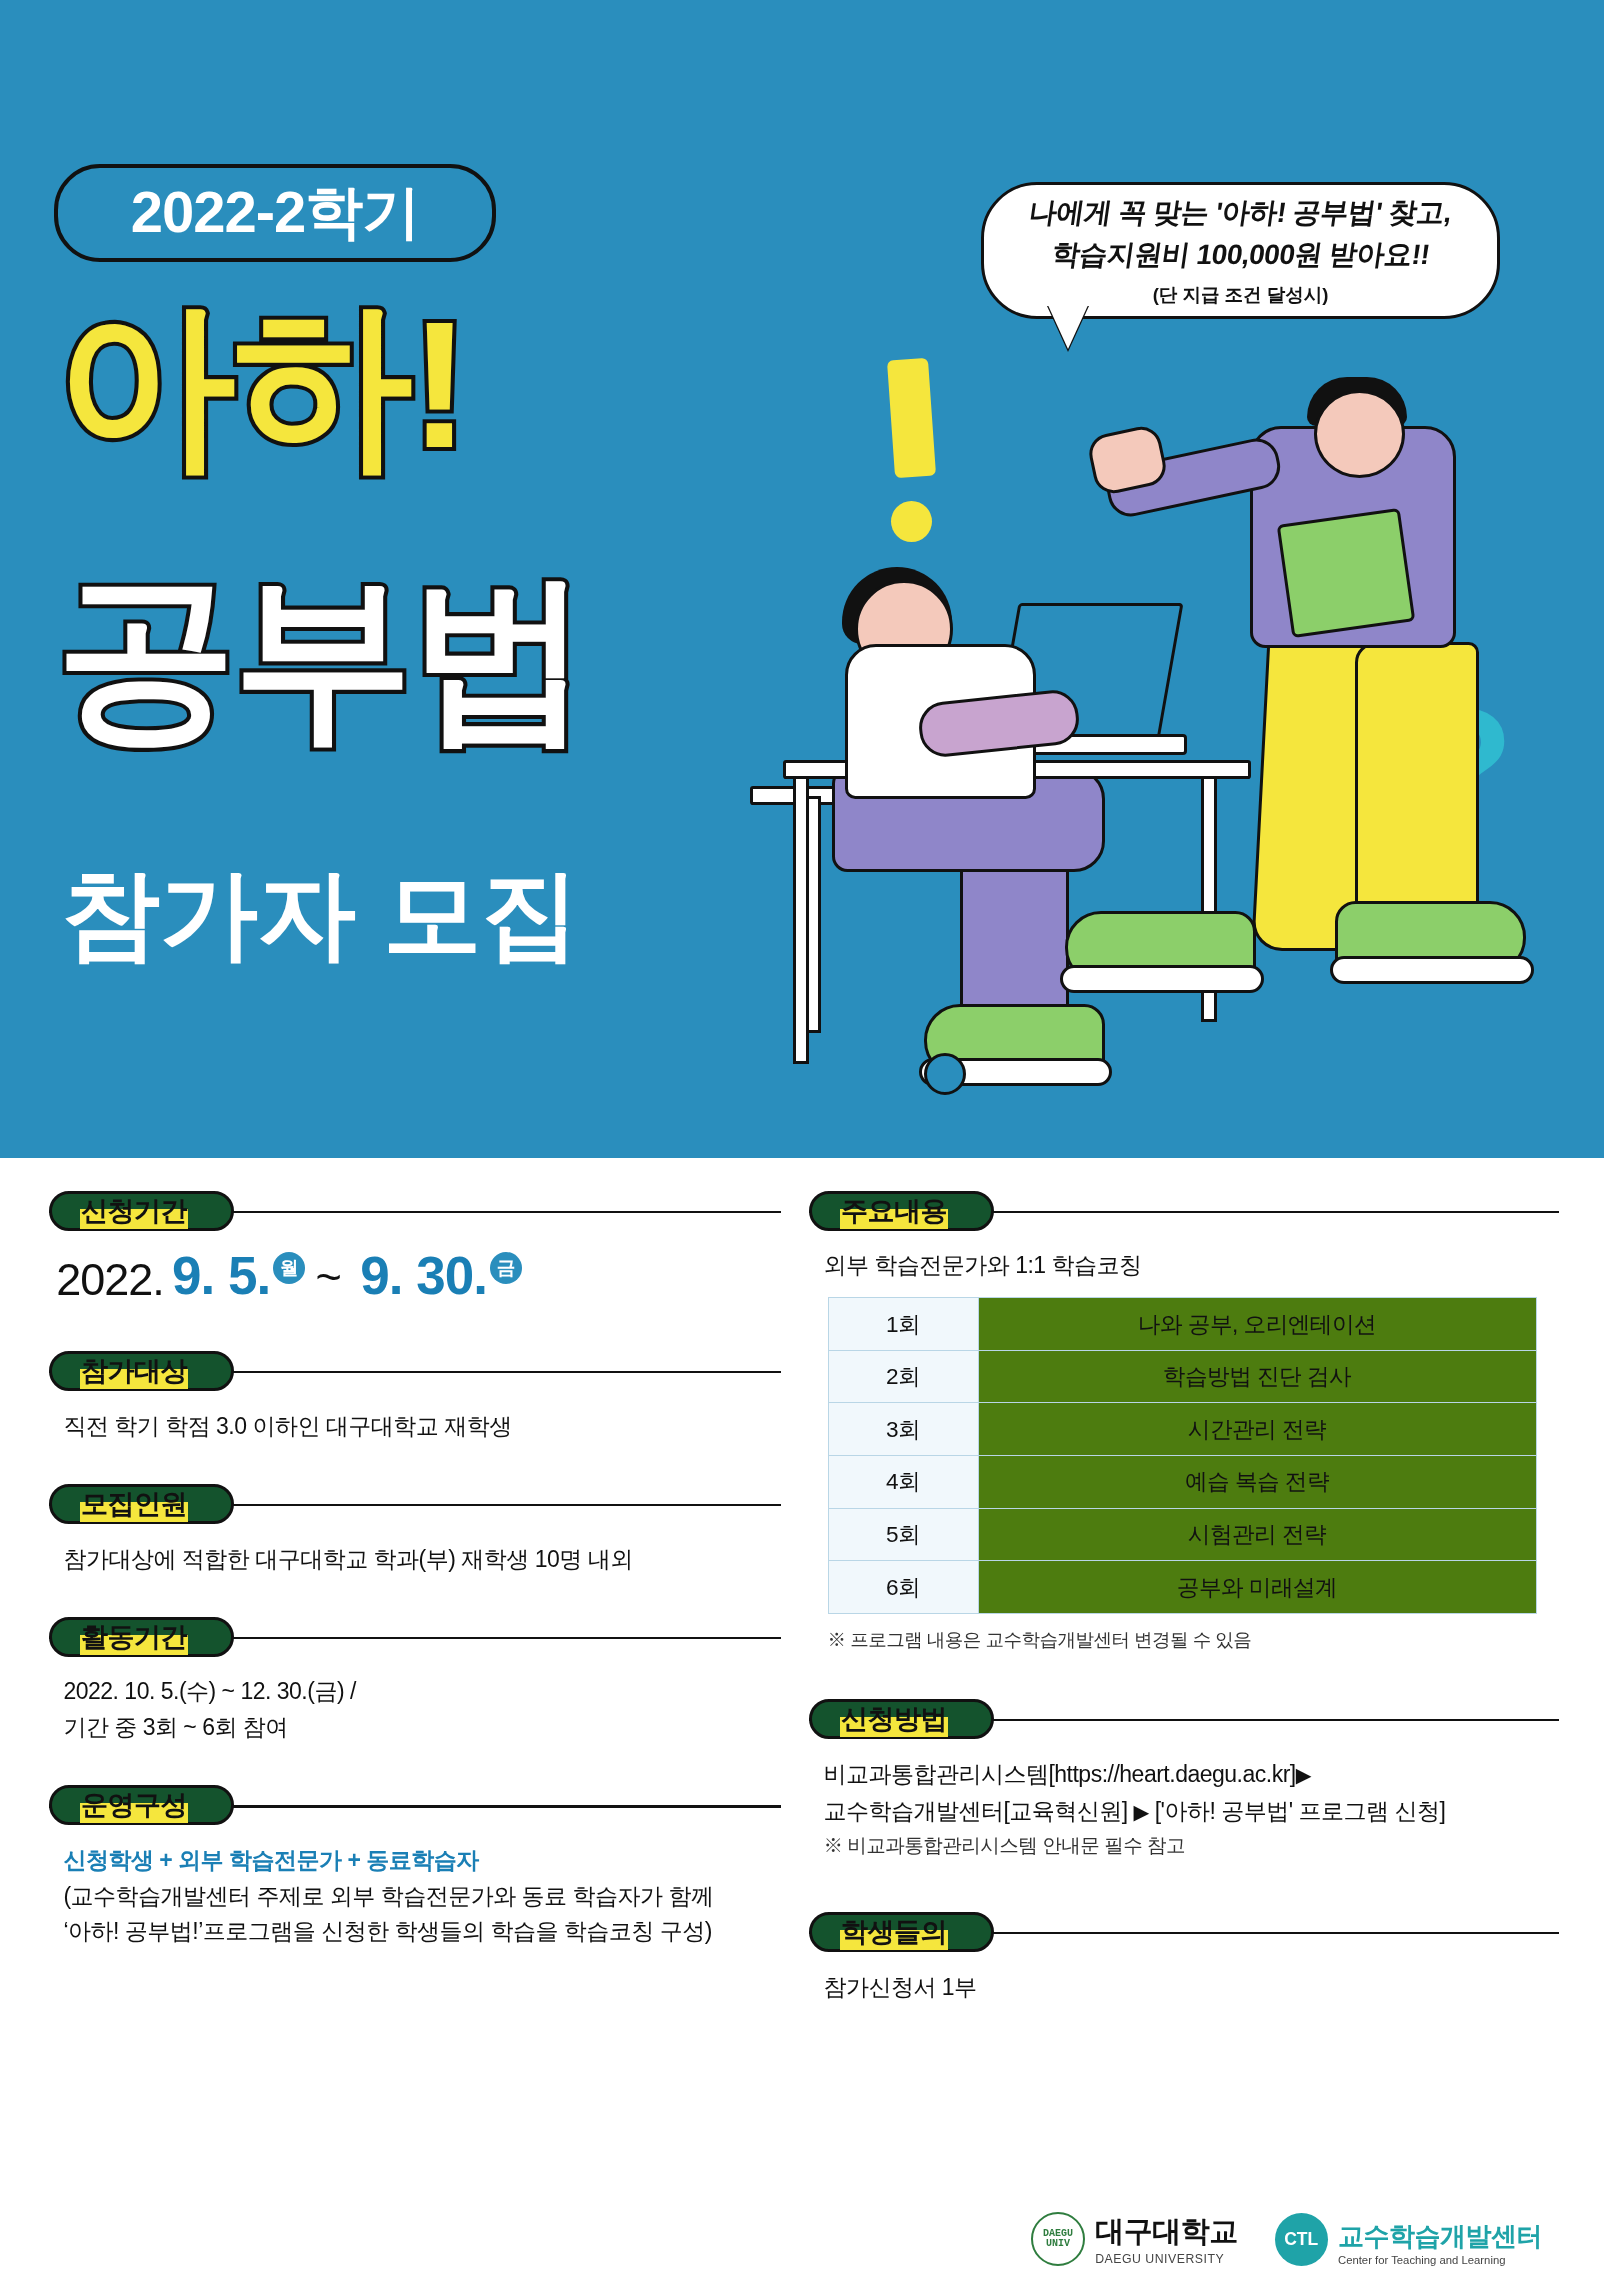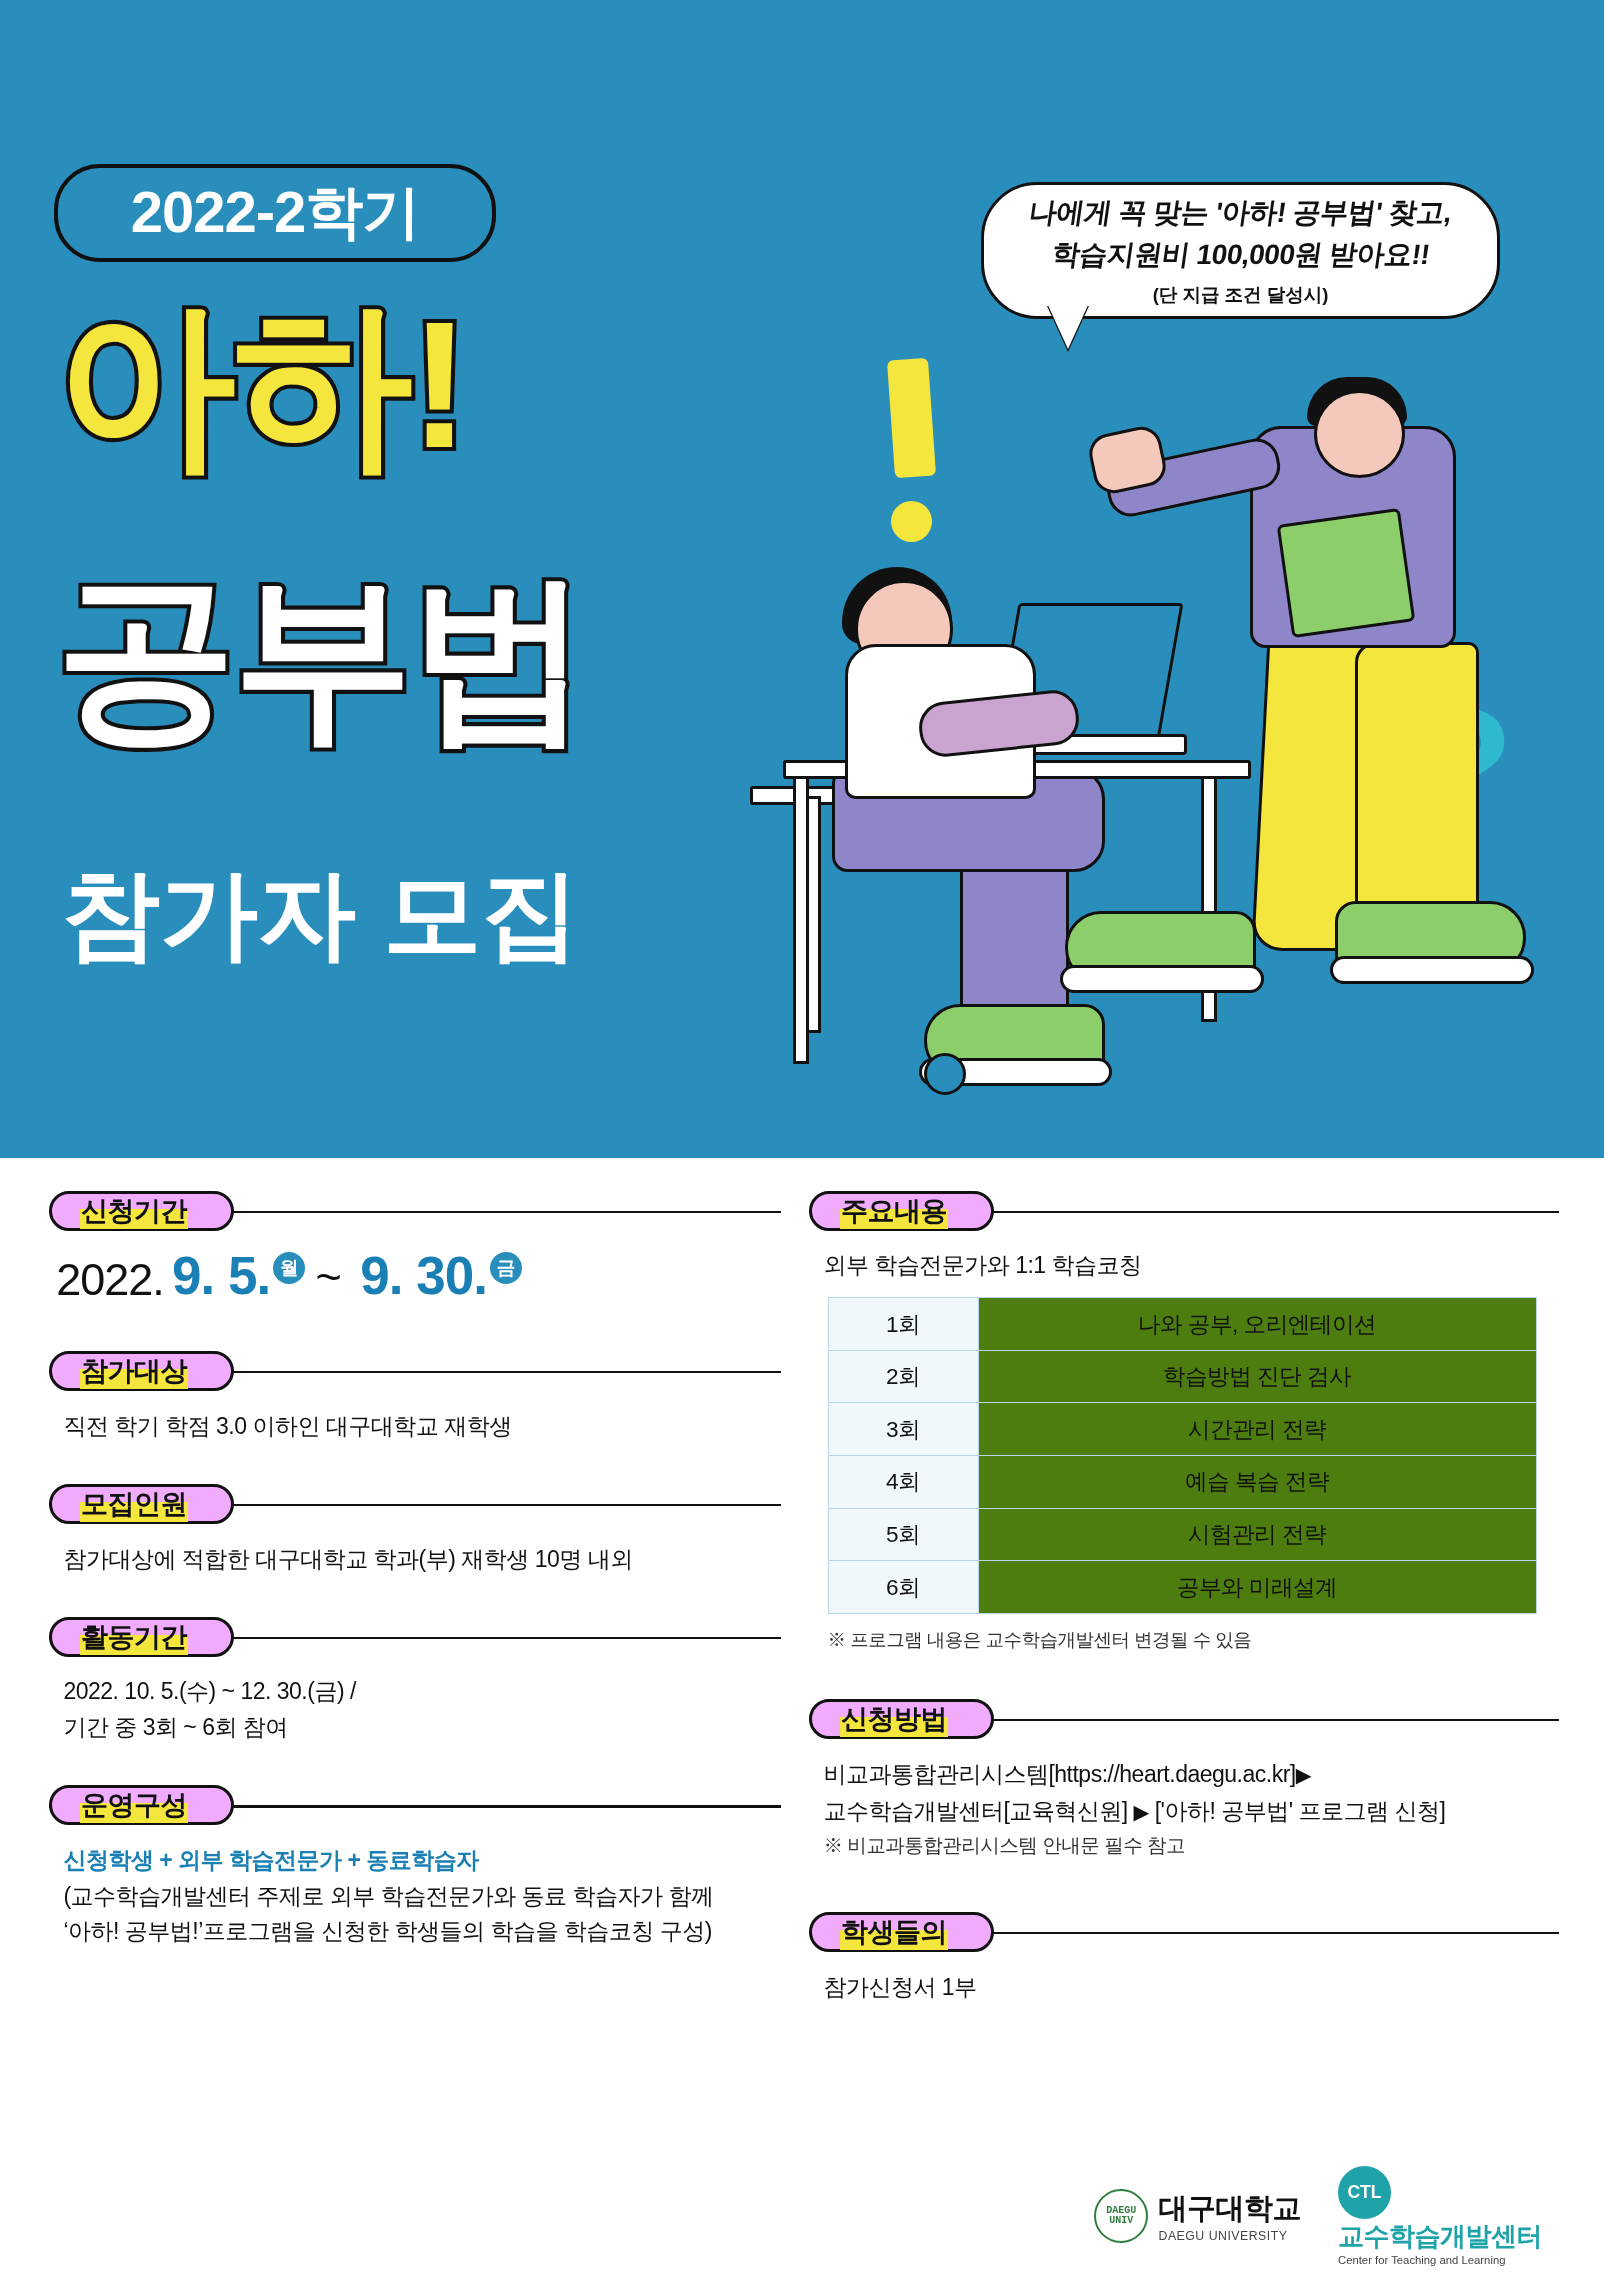--- a/index.html
+++ b/index.html
@@ -230,21 +230,21 @@
 
   .section { position:relative; margin-bottom:0; }
 
   .sec-head {
     position:relative; height:49px; display:flex; align-items:center;
   }
   .sec-pill {
     position:relative; z-index:2;
     height:40px; min-width:185px;
     border:3.1px solid #111; border-radius:23.6px;
-    background:#f0abfc;
+    background:#14532d;
     display:flex; align-items:center; padding-left:28px; padding-right:28px;
     box-sizing:border-box;
   }
   .sec-pill .label {
     font-size:27px; font-weight:bold; color:#111; letter-spacing:-0.5px;
     white-space:nowrap;
     background:linear-gradient(to top, #f5e63d 55%, transparent 55%);
     padding:0 1px;
   }
   .sec-line {
@@ -313,21 +313,21 @@
     width:50px; height:50px; border-radius:50%;
     border:2.1px solid #2f7d3f; color:#2f7d3f;
     display:flex; align-items:center; justify-content:center;
     font-size:10px; font-weight:bold; text-align:center; line-height:1.05;
     margin-right:10.3px;
     font-family:Liberation Mono, monospace;
   }
   .logo-dgu .t1 { font-size:29px; font-weight:bold; color:#111; letter-spacing:-0.5px; }
   .logo-dgu .t2 { font-size:12.3px; color:#444; letter-spacing:0.5px; }
 
-  .logo-ctl { display:flex; align-items:flex-start;flex-direction:column; }
+  .logo-ctl { display:flex; align-items:flex-end; }
   .logo-ctl .mark {
     width:53px; height:53px; border-radius:50%;
     background:#1fa3a8; color:#fff;
     display:flex; align-items:center; justify-content:center;
     font-size:17.5px; font-weight:bold; margin-right:10.3px;
   }
   .logo-ctl .t1 { font-size:26px; font-weight:bold; color:#1fa3a8; letter-spacing:-0.5px; }
   .logo-ctl .t2 { font-size:11.3px; color:#444; }
 </style>
 </head>

